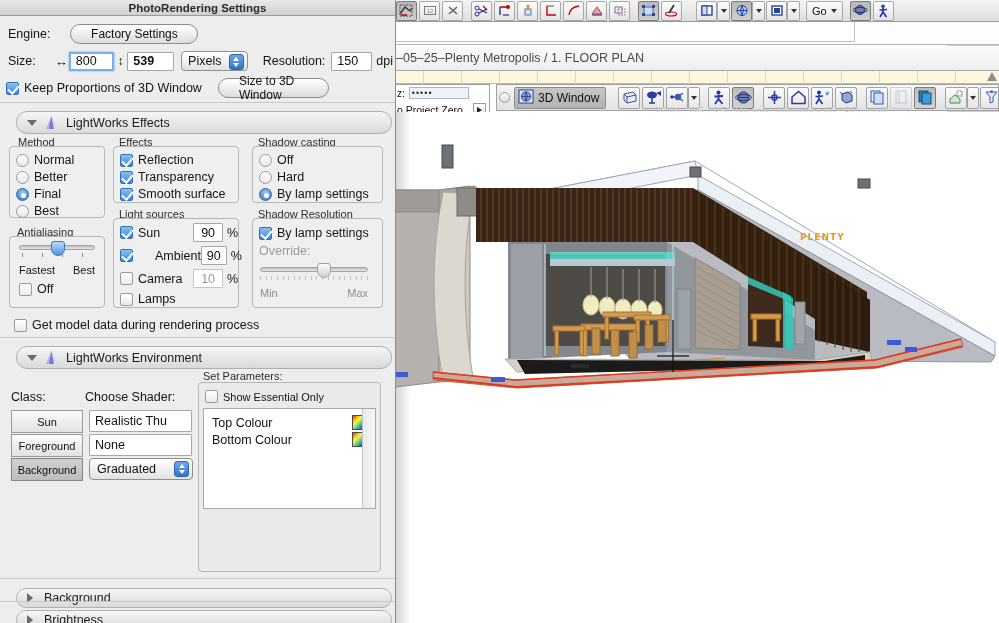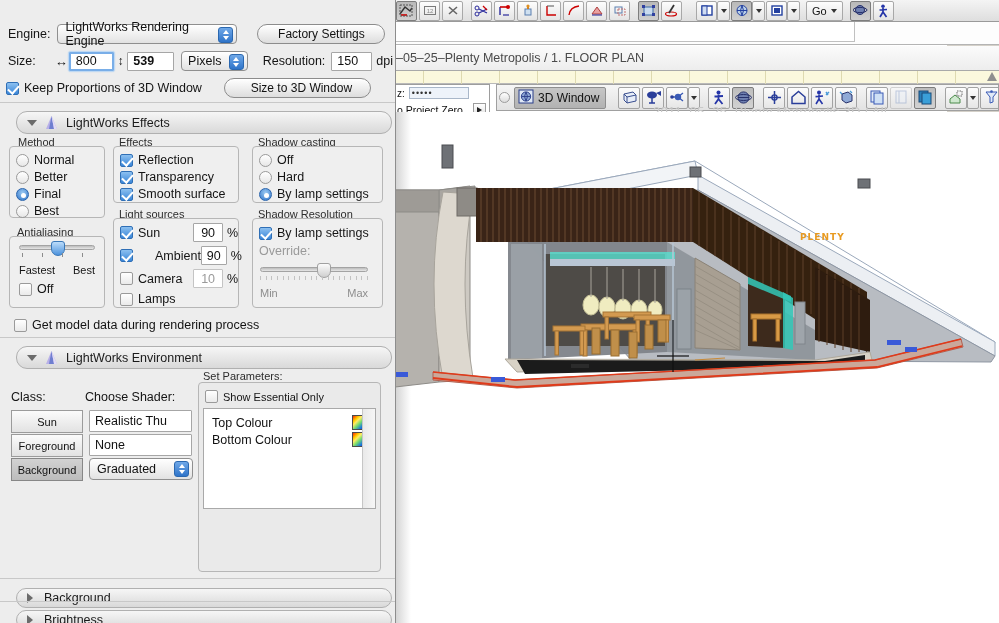--- a/index.html
+++ b/index.html
@@ -729,31 +729,27 @@
       </g>
 
       <rect x="176" y="252" width="18" height="4" fill="#2b2b2b"></rect>
       <line x1="300" y1="248" x2="330" y2="246" stroke="#c88a3a" stroke-width="1.2"></line>
     </svg>
   </div>
 </div>
 
 <div id="dialog">
 
+  <div class="titlebar">
+    <span>PhotoRendering Settings</span>
+  </div>
 
   <div style="position:absolute; left:8px; top:24px; width:380px; height:22px;">
     <div class="row" style="gap:7px; align-items:center;">
       <span class="lbl">Engine:</span>
-      <div class="popup" style="width:180px;">
-        <span>LightWorks Rendering Engine</span>
-        <span class="stepper">
-            <i class="up"></i>
-            <i class="dn"></i>
-          </span>
-      </div>
       <div class="capsule-btn" style="width:128px; margin-left:13px;">
         <span>Factory Settings</span>
       </div>
     </div>
   </div>
 
   <div style="position:absolute; left:8px; top:51px; width:385px; height:22px;">
     <div class="row" style="gap:0; align-items:center;">
       <span class="lbl" style="width:47px;">Size:</span>
       <span style="font-size:13px;color:#111;width:16px;text-align:center;">↔</span>
@@ -776,21 +772,21 @@
         <span>150</span>
       </div>
       <span class="lbl" style="margin-left:4px;">dpi</span>
     </div>
   </div>
 
   <div style="position:absolute; left:6px; top:78px; width:385px; height:22px;">
     <div class="row" style="align-items:center;">
       <span class="cb on"></span>
       <span class="lbl" style="margin-left:5px;">Keep Proportions of 3D Window</span>
-      <div class="capsule-btn" style="width:147px; margin-left:22px;padding-left:20px;">
+      <div class="capsule-btn" style="width:111px; margin-left:16px;padding-left:20px;">
         <span>Size to 3D Window</span>
       </div>
     </div>
   </div>
 
   <div style="position:absolute; left:0; top:102px; width:396px; height:1px; background:#c8c8c8;"></div>
 
   <div class="section-head" style="position:absolute; left:8px; top:105px; width:376px;">
     <i class="tri-down"></i>
     <span class="lw-logo">

